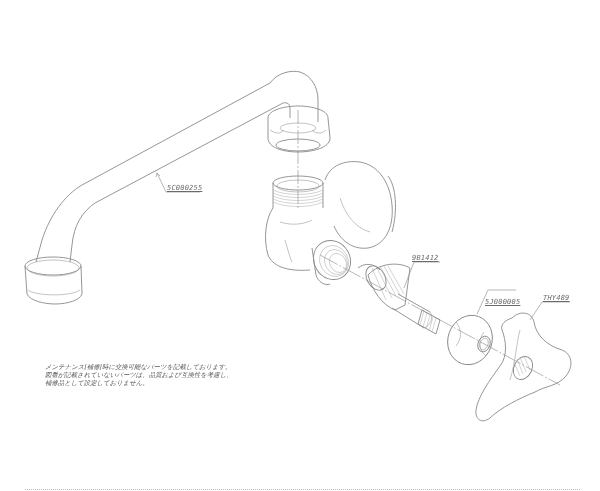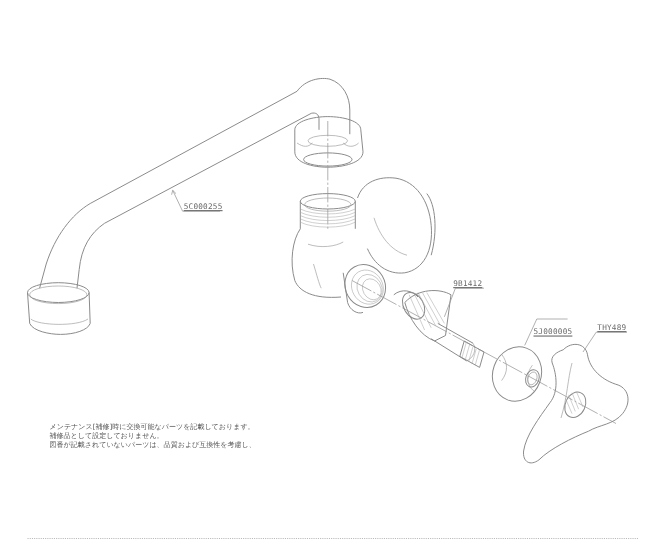--- a/index.html
+++ b/index.html
@@ -1,24 +1,24 @@
 <!DOCTYPE html>
 <html><head>
   <meta charset="utf-8">
   <style>
     html, body { margin: 0; padding: 0; background: #ffffff; }
     body { width: 600px; height: 491px; position: relative; overflow: hidden; font-family: "DejaVu Sans", sans-serif; }
-    #canvas { position: absolute; left: 0; top: 0; width: 516px; height: 491px; }
+    #canvas { position: absolute; left: 0; top: 0; width: 516px; height: 491px; font-style: italic; }
     svg { position: absolute; left: 0; top: 0; }
     .ln { fill: none; stroke: #8a8a8a; stroke-width: 0.9; }
     .ln2 { fill: none; stroke: #9a9a9a; stroke-width: 0.6; }
     .axis { fill: none; stroke: #9a9a9a; stroke-width: 0.7; }
     .thr { fill: none; stroke: #a8a8a8; stroke-width: 0.5; }
     .part-label { position: absolute; font-size: 7px; color: #6a6a6a; text-decoration: underline; letter-spacing: 0.2px; font-family: "DejaVu Sans Mono", monospace; white-space: nowrap; }
-    .note { position: absolute; left: 45px; top: 384px; font-size: 6.4px; line-height: 8px; color: #555; white-space: nowrap; }
+    .note { position: absolute; left: 45px; top: 363px; font-size: 6.4px; line-height: 8px; color: #555; white-space: nowrap; }
     .note div { height: 8px; }
     .dotline { position: absolute; left: 25px; top: 489px; width: 555px; height: 0; border-top: 1px dotted #b9b9b9; }
   </style>
 </head>
 <body>
 
 <div id="canvas">
   <svg width="600" height="491" viewBox="0 0 600 491">
 
     <g>
@@ -105,18 +105,18 @@
     </g>
   </svg>
 
   <span class="part-label" style="left:167px; top:184px;">5C000255</span>
   <span class="part-label" style="left:412px; top:254px;">9B1412</span>
   <span class="part-label" style="left:485px; top:282px;margin-top:16px;">5J000005</span>
   <span class="part-label" style="left:543px; top:294px;text-align:right;">THY489</span>
 
   <div class="note">
     <div>メンテナンス[補修]時に交換可能なパーツを記載しております。</div>
+    <div>図番が記載されていないパーツは、品質および互換性を考慮し、</div>
     <div>補修品として設定しておりません。</div>
-    <div>図番が記載されていないパーツは、品質および互換性を考慮し、</div>
   </div>
 
   <div class="dotline"></div>
 </div>
 
 </body></html>

